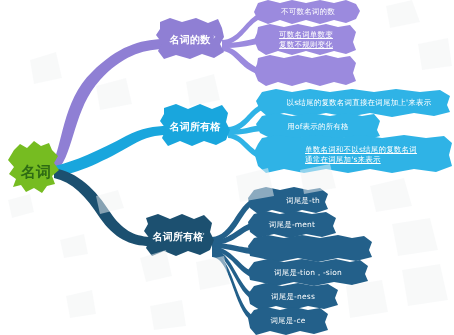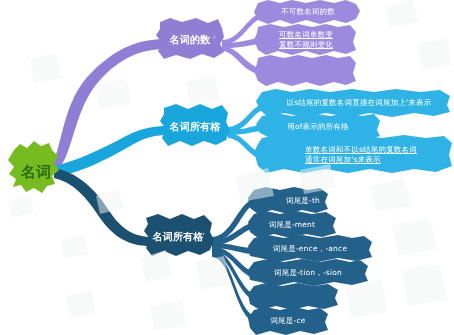--- a/index.html
+++ b/index.html
@@ -195,17 +195,17 @@
   <div class="node n-l3 two" style="left:254px;top:25px;width:104px;height:30px;">可数名词单数变
 复数不规则变化</div>
 
   <div class="node n-l3" style="left:264px;top:92px;width:190px;height:22px;">以s结尾的复数名词直接在词尾加上'来表示</div>
   <div class="node n-l3" style="left:258px;top:116px;width:120px;height:22px;">用of表示的所有格</div>
   <div class="node n-l3 two" style="left:264px;top:139px;width:194px;height:32px;">单数名词和不以s结尾的复数名词
 通常在词尾加's来表示</div>
 
   <div class="node n-l3" style="left:265px;top:190px;width:76px;height:22px;">词尾是-th</div>
   <div class="node n-l3" style="left:250px;top:214px;width:84px;height:22px;">词尾是-ment</div>
-  <div class="node n-l3" style="left:250px;top:238px;width:120px;height:22px;">词尾是-ence，-ance</div>
   <div class="node n-l3" style="left:250px;top:262px;width:116px;height:22px;">词尾是-tion，-sion</div>
+  <div class="node n-l3" style="left:250px;top:286px;width:86px;height:22px;">词尾是-ness</div>
   <div class="node n-l3" style="left:250px;top:310px;width:76px;height:22px;">词尾是-ce</div>
 
 </div>
 
 </body></html>

